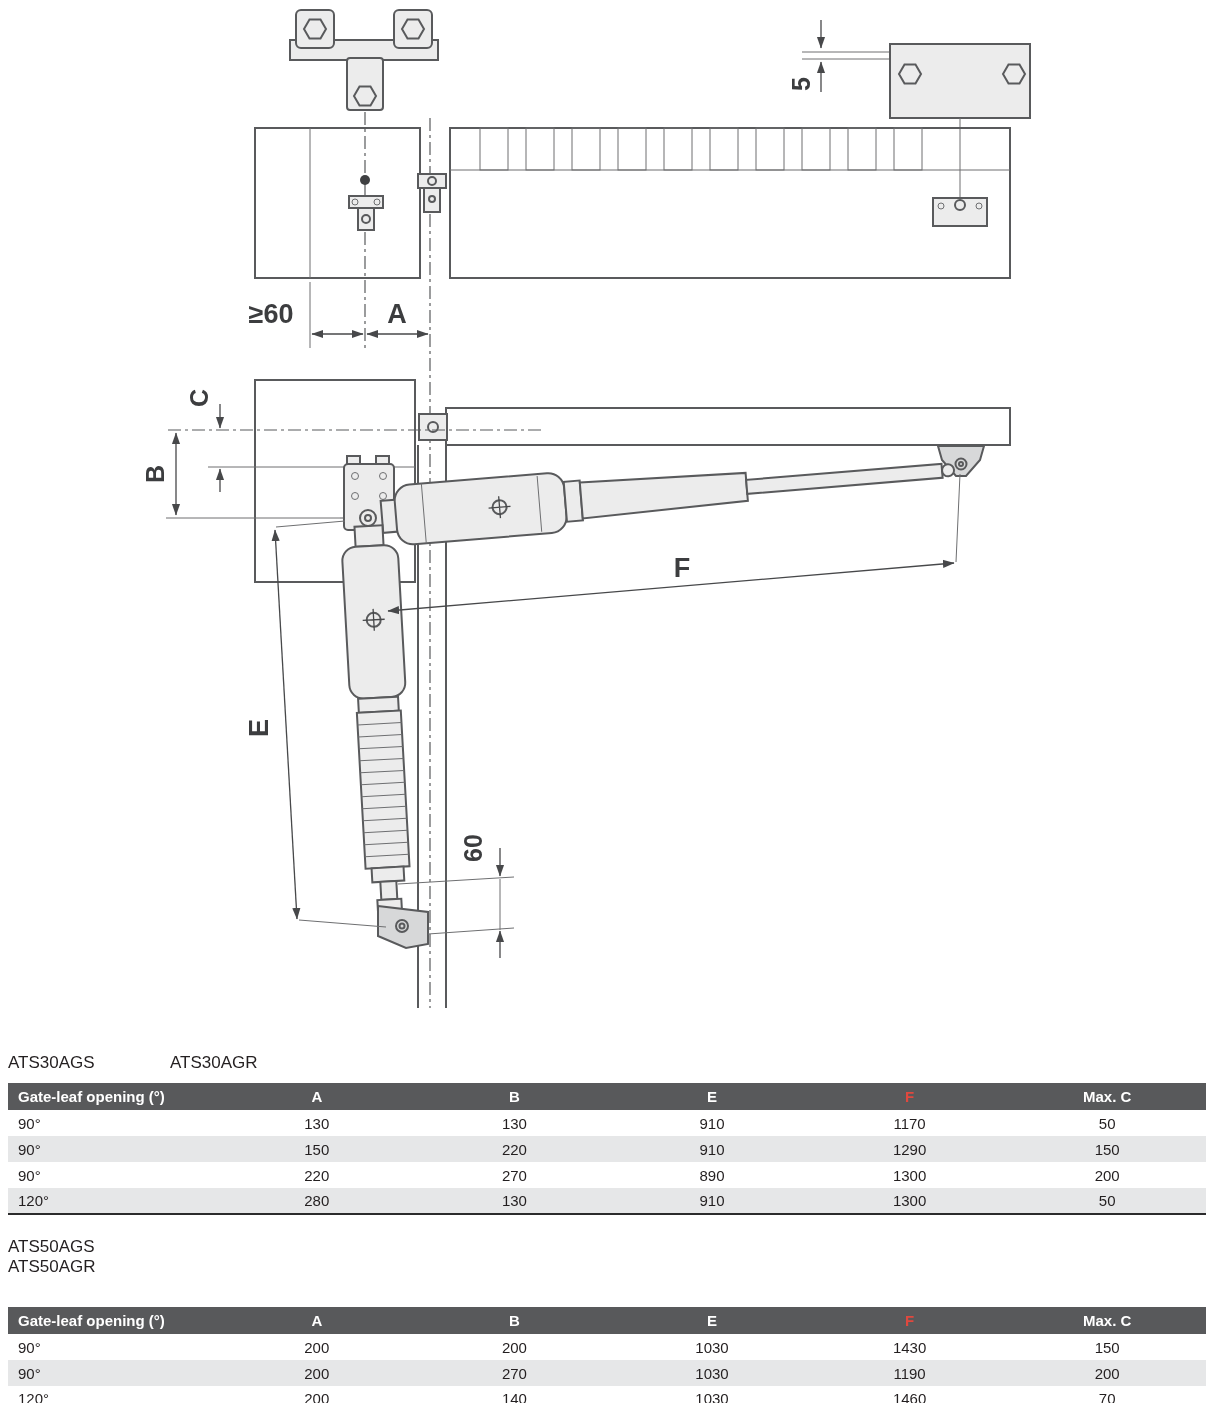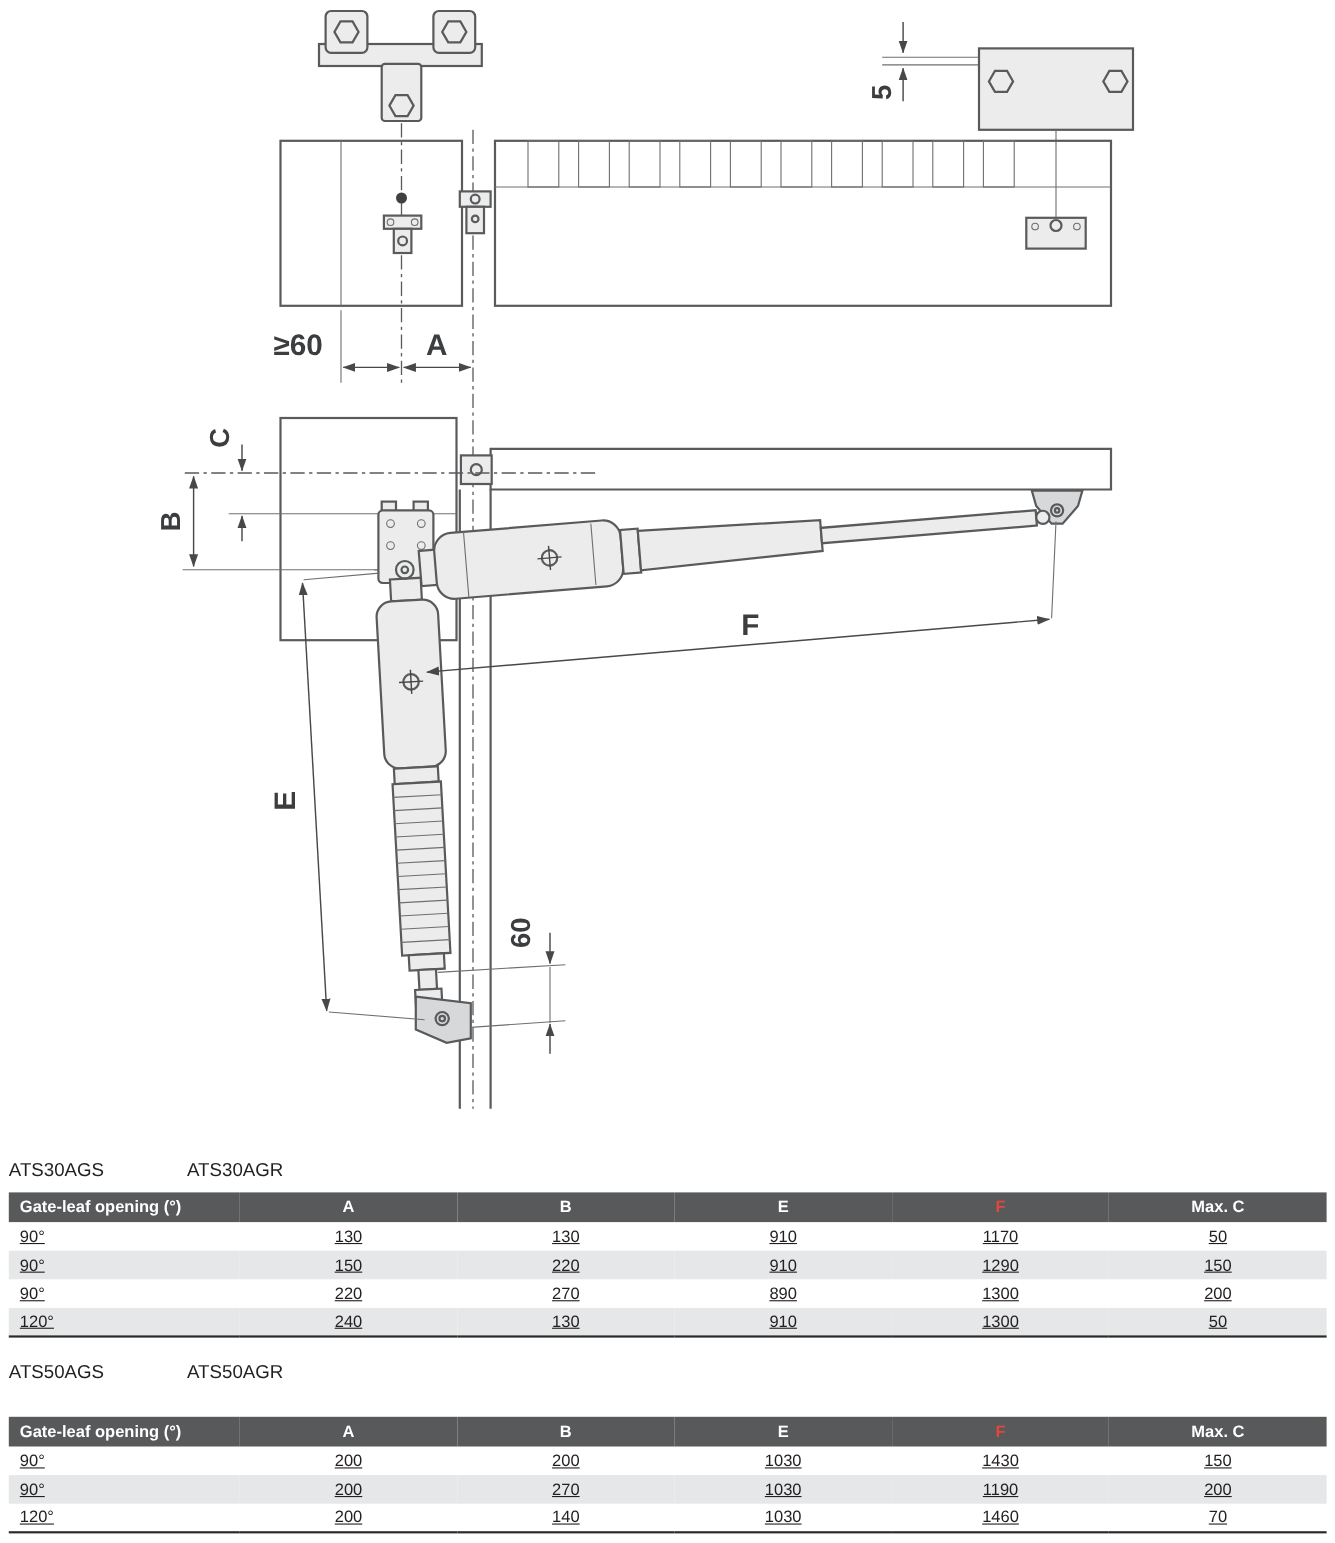--- a/index.html
+++ b/index.html
@@ -22,28 +22,28 @@
   .o2f{stroke:#595a5c;stroke-width:2;fill:#ececec;}
   .t1{stroke:#6e6f71;stroke-width:1;fill:none;}
   .dim{stroke:#47484a;stroke-width:1.3;fill:none;}
   .dd{stroke:#595a5c;stroke-width:1.2;stroke-dasharray:13 4 3 4;fill:none;}
   .dk{fill:#d7d8d9;stroke:#595a5c;stroke-width:2;}
 
   .tables{padding:0 8px 20px 8px;}
   .models{display:flex;margin:14px 0 10px 0;font-weight:normal;font-size:17px;}
   .models span{display:inline-block;}
   .models span:first-child{width:162px;}
-  .models.second{margin-top:22px;margin-bottom:30px;}
+  .models.second{margin-top:22px;margin-bottom:30px;flex-direction:column;}
   table{width:100%;border-collapse:collapse;table-layout:fixed;border-bottom:2px solid #2b2b2c;margin-bottom:6px;}
   thead th{
     background:var(--header-bg);color:var(--header-text);
     font-weight:bold;font-size:15px;height:27px;text-align:center;padding:0;
   }
   thead th.first{ text-align:left;padding-left:10px;width:210px;}
-  tbody td{font-size:15px;height:26px;text-align:center;padding:0;color:var(--ink);text-decoration:underline;}
+  tbody td{font-size:15px;height:26px;text-align:center;padding:0;color:var(--ink);}
   tbody td.first{text-align:left;padding-left:10px;}
   tbody tr:nth-child(even){background:var(--alt-row);}
 </style>
 </head>
 <body>
 
 <div class="drawing-wrap">
 <svg width="1214" height="1035" viewBox="0 0 1214 1035">
   <defs>
     <marker id="ar" viewBox="0 0 10 10" refX="9.5" refY="5" markerWidth="9" markerHeight="9" orient="auto-start-reverse">
@@ -263,21 +263,21 @@
         <tr>
           <td class="first">90°</td>
           <td>220</td>
           <td>270</td>
           <td>890</td>
           <td>1300</td>
           <td>200</td>
         </tr>
         <tr>
           <td class="first">120°</td>
-          <td>240</td>
+          <td>280</td>
           <td>130</td>
           <td>910</td>
           <td>1300</td>
           <td>50</td>
         </tr>
       </tbody>
   </table>
 
   <div class="models second">
     <span>ATS50AGS</span>

